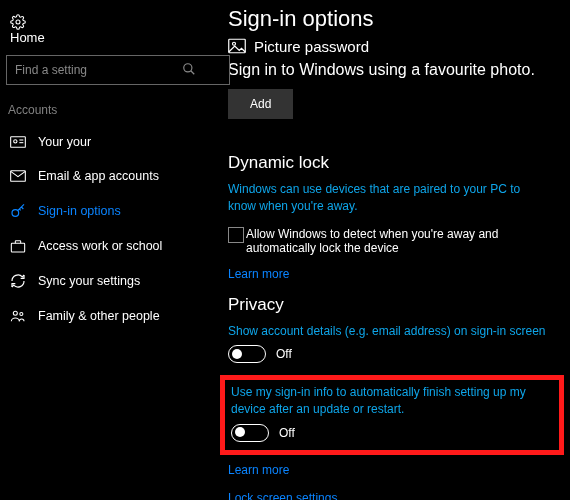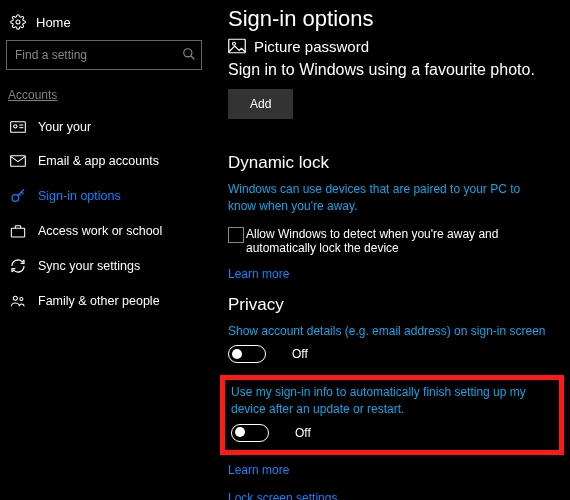--- a/index.html
+++ b/index.html
@@ -4,51 +4,51 @@
 <style>
   * { box-sizing: border-box; margin: 0; padding: 0; }
   body {
     width: 570px; height: 500px;
     background: #000; color: #fff;
     font-family: "Segoe UI", Arial, sans-serif;
     font-size: 12px; overflow: hidden;
     display: flex;
   }
   .sidebar { width: 210px; padding: 10px 6px 0 6px; }
-  .home { display: flex; align-items: center; gap: 10px; padding: 4px 4px 10px 4px; font-size: 13px; cursor: pointer; }
+  .home { display: flex; padding: 4px 4px 10px 4px; font-size: 13px; cursor: pointer; flex-direction: column; }
   .search-wrap { position: relative; margin-bottom: 18px; }
   .search {
-    width: 196px; height: 30px; background: #000;
+    width: 224px; height: 30px; background: #000;
     border: 1px solid #666; color: #fff;
     padding: 0 28px 0 8px; font-size: 12px;
   }
   .search::placeholder { color: #888; }
   .search-icn { position: absolute; right: 8px; top: 7px; color: #888; pointer-events:none; }
-  .section-head { color: #808080; font-size: 12px; margin: 0 0 8px 2px; text-decoration: underline; }
+  .section-head { color: #808080; font-size: 12px; margin: 0 0 8px 2px; }
   .nav-item {
     display: flex; align-items: center; gap: 12px;
     padding: 10px 4px; font-size: 12.5px; cursor: pointer; color: #fff;
   }
   .nav-item.active { color: #0a84ff; }
   .nav-icon { width: 16px; display:flex; justify-content:center; }
   .main { flex: 1; padding: 6px 14px 0 18px; overflow-y: auto; }
   .main::-webkit-scrollbar { width: 0; }
   h1 { font-weight: 300; font-size: 22px; margin-bottom: 6px; }
   .pp-row { display:flex; gap:8px; margin-bottom:6px; }
   .sub { font-size: 16px; color: #fff; margin-bottom: 10px; }
   .btn {
     background: #333; border: none; color:#fff;
     padding: 8px 22px; font-size: 12px; cursor:pointer; margin-bottom: 24px;
   }
   h2 { font-weight: 400; font-size: 17px; margin: 10px 0 8px 0; }
   .desc { font-size: 12px; color: #0ea5e9; line-height: 1.4; margin-bottom: 12px; max-width: 320px; }
   .checkbox-row { display:flex; gap:2px; align-items:flex-start; font-size:12px; max-width: 320px; margin-bottom:12px; }
   .cbox { width:16px; height:16px; border:1px solid #888; flex-shrink:0; cursor:pointer; }
   .link { color: #0a84ff; font-size: 12px; cursor:pointer; display:block; margin-bottom: 14px; }
-  .toggle-row { display:flex; align-items:center; gap:26px; margin: 6px 0 12px 0; }
+  .toggle-row { display:flex; align-items:center; gap:10px; margin: 6px 0 12px 0; }
   .toggle {
     width: 38px; height: 18px; border: 1.5px solid #fff; border-radius: 10px;
     position: relative; cursor:pointer;
   }
   .knob {
     width: 10px; height: 10px; background:#fff; border-radius:50%;
     position:absolute; left:3px; top:2.5px;
   }
   .off-label { font-size: 12px; }
   .highlight {

